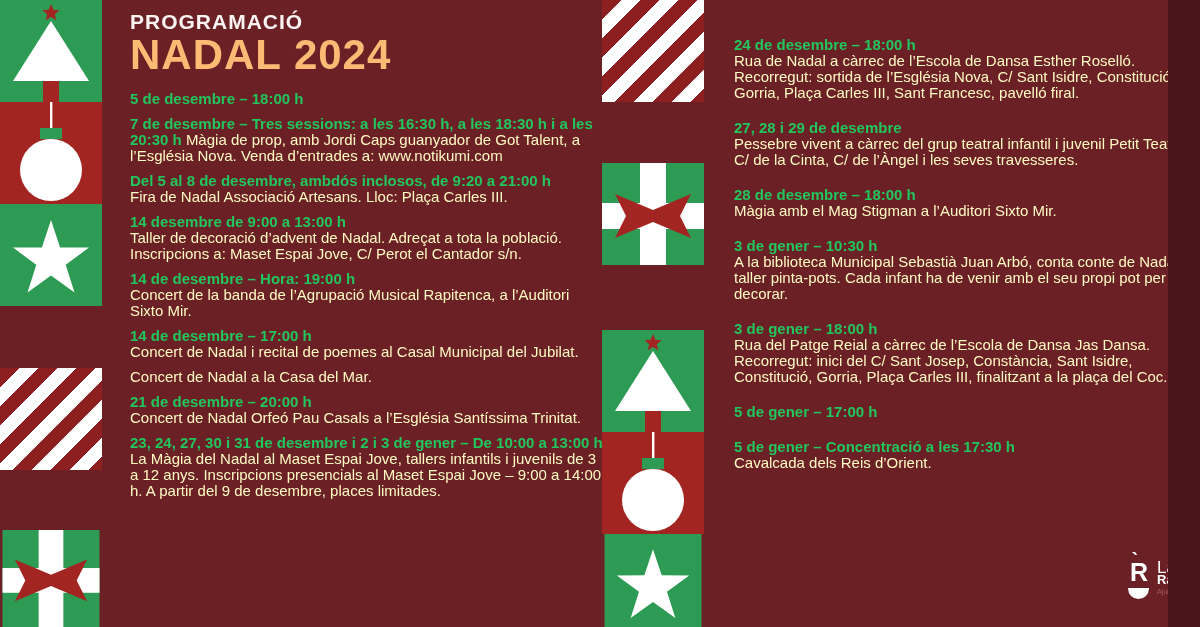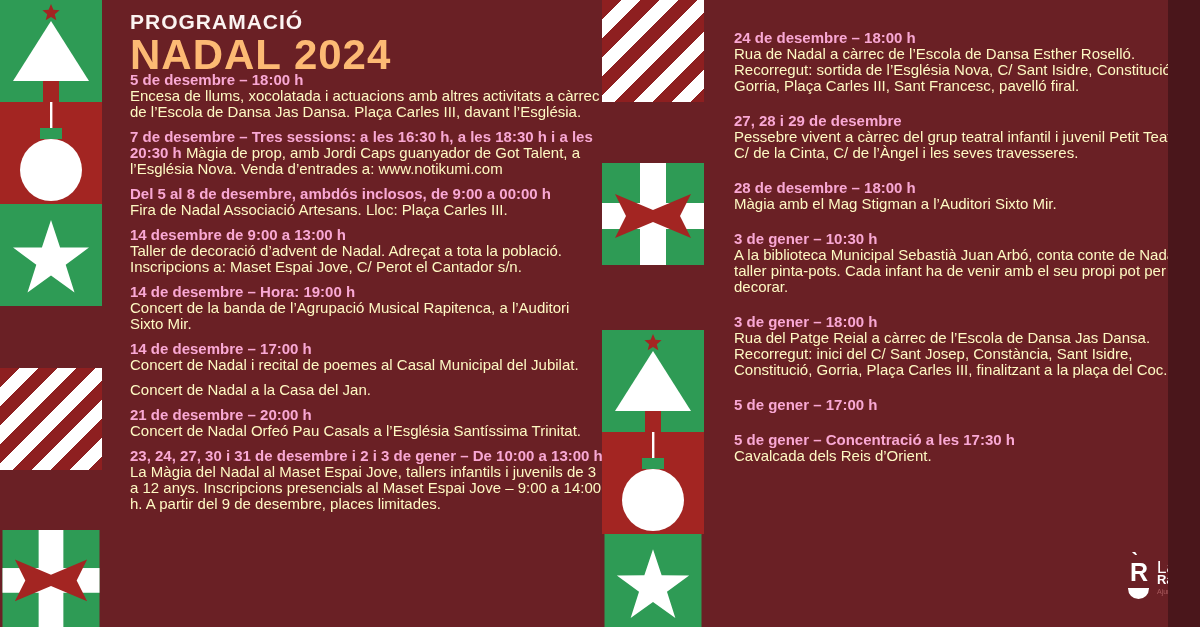--- a/index.html
+++ b/index.html
@@ -19,25 +19,25 @@
   
   .masthead{position:absolute;left:130px;top:10px;}
   .masthead .kicker{
     font-size:21px;font-weight:700;color:#FBF3F1;letter-spacing:1px;line-height:24px;
   }
   .masthead .big{
     font-size:42px;font-weight:800;color:#fdba74;letter-spacing:1px;line-height:40px;margin-top:1px;
   }
   
   .col{position:absolute;font-size:15px;line-height:16px;color:#F0D9D4;}
-  .col-left{left:130px;top:72px;width:475px;}
+  .col-left{left:130px;top:84px;width:475px;}
   .col-right{left:734px;top:30px;width:466px;}
   .event{margin:0 0 9px 0;}
   .col-right .event{margin-bottom:19px;}
-  .event-title{font-weight:700;color:#f9a8d4;}
+  .event-title{font-weight:700;color:#22c55e;margin-top:7px;}
   div.event-title{display:block;}
   .event.inline .event-title{display:inline;}
   .event-body{color:#fef9c3;}
   
   .logo{position:absolute;left:1128px;top:560px;display:flex;gap:7px;color:#fff;}
   .logo-mark{position:relative;width:22px;}
   .logo-r{position:relative;font-size:25px;font-weight:700;line-height:24px;text-align:center;display:block;}
   .logo-accent{position:absolute;top:-12px;left:3px;font-size:22px;font-weight:700;}
   .logo-bowl{margin-top:4px;width:21px;height:11px;background:#fff;border-radius:0 0 11px 11px;}
   .logo-text{padding-top:2px;}
@@ -107,41 +107,40 @@
     </svg>
 
   <div class="masthead">
     <div class="kicker">PROGRAMACIÓ</div>
     <div class="big">NADAL 2024</div>
   </div>
 
   <div class="col col-left">
     <div class="event">
       <div class="event-title">5 de desembre – 18:00 h</div>
-      <div class="event-body">Encesa de llums, xocolatada i actuacions amb altres activitats a càrrec de l’Escola de Dansa Jas Dansa. Plaça Carles III, davant l’Església.</div>
     </div>
     <p class="event inline"><span class="event-title">7 de desembre – Tres sessions: a les 16:30 h, a les 18:30 h i a les 20:30 h</span> <span class="event-body">Màgia de prop, amb Jordi Caps guanyador de Got Talent, a l’Església Nova. Venda d’entrades a: www.notikumi.com</span></p>
     <div class="event">
-      <div class="event-title">Del 5 al 8 de desembre, ambdós inclosos, de 9:00 a 00:00 h</div>
+      <div class="event-title">Del 5 al 8 de desembre, ambdós inclosos, de 9:20 a 21:00 h</div>
       <div class="event-body">Fira de Nadal Associació Artesans. Lloc: Plaça Carles III.</div>
     </div>
     <div class="event">
       <div class="event-title">14 desembre de 9:00 a 13:00 h</div>
       <div class="event-body">Taller de decoració d’advent de Nadal. Adreçat a tota la població. Inscripcions a: Maset Espai Jove, C/ Perot el Cantador s/n.</div>
     </div>
     <div class="event">
       <div class="event-title">14 de desembre – Hora: 19:00 h</div>
       <div class="event-body">Concert de la banda de l’Agrupació Musical Rapitenca, a l’Auditori Sixto Mir.</div>
     </div>
     <div class="event">
       <div class="event-title">14 de desembre – 17:00 h</div>
       <div class="event-body">Concert de Nadal i recital de poemes al Casal Municipal del Jubilat.</div>
     </div>
     <div class="event">
-      <div class="event-body">Concert de Nadal a la Casa del Jan.</div>
+      <div class="event-body">Concert de Nadal a la Casa del Mar.</div>
     </div>
     <div class="event">
       <div class="event-title">21 de desembre – 20:00 h</div>
       <div class="event-body">Concert de Nadal Orfeó Pau Casals a l’Església Santíssima Trinitat.</div>
     </div>
     <p class="event inline"><span class="event-title">23, 24, 27, 30 i 31 de desembre i 2 i 3 de gener – De 10:00 a 13:00 h</span> <span class="event-body">La Màgia del Nadal al Maset Espai Jove, tallers infantils i juvenils de 3 a 12 anys.  Inscripcions presencials al Maset Espai Jove – 9:00 a 14:00 h. A partir del 9 de desembre, places limitades.</span></p>
   </div>
 
   <div class="col col-right">
     <div class="event">

